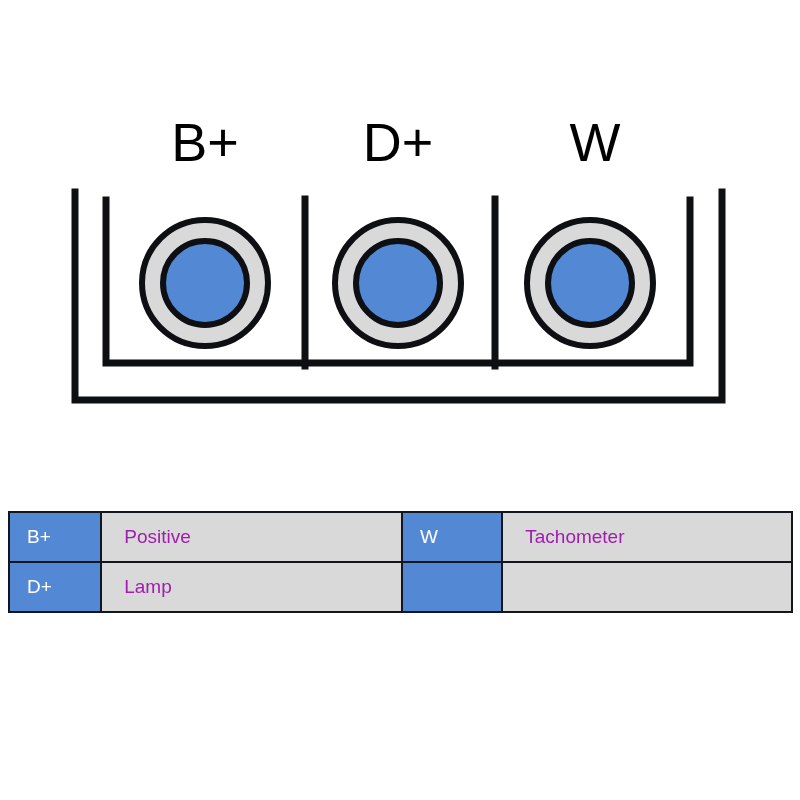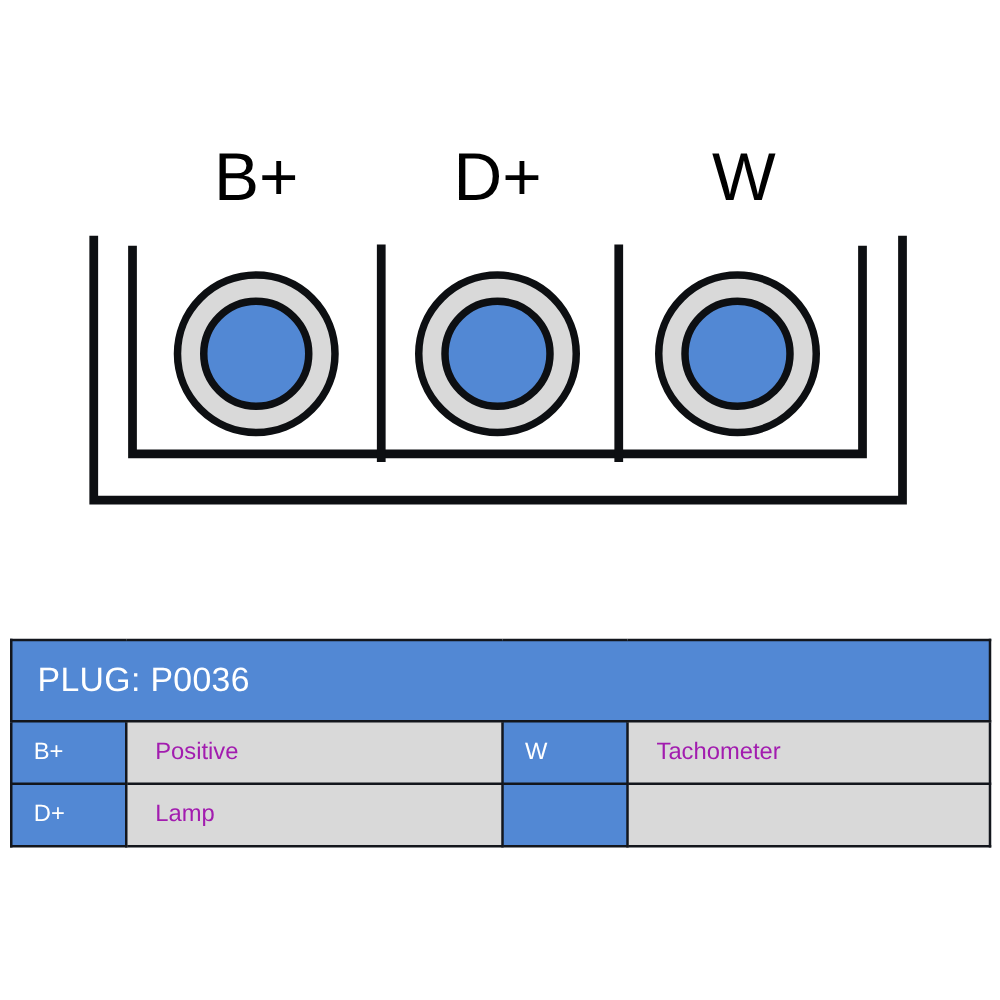--- a/index.html
+++ b/index.html
@@ -144,23 +144,20 @@
   </div>
 
   <table id="pinout-table">
     <colgroup>
       <col class="col-key">
         <col class="col-val">
       <col class="col-key2">
         <col class="col-val2">
     </colgroup>
     <tbody>
-      <tr>
-        <td class="plug-header-cell" colspan="4">PLUG: P0036</td>
-      </tr>
 
       <tr>
         <td class="pin-key-cell">B+</td>
         <td class="pin-val-cell">Positive</td>
         <td class="pin-key-cell">W</td>
         <td class="pin-val-cell">Tachometer</td>
       </tr>
 
       <tr>
         <td class="pin-key-cell">D+</td>

